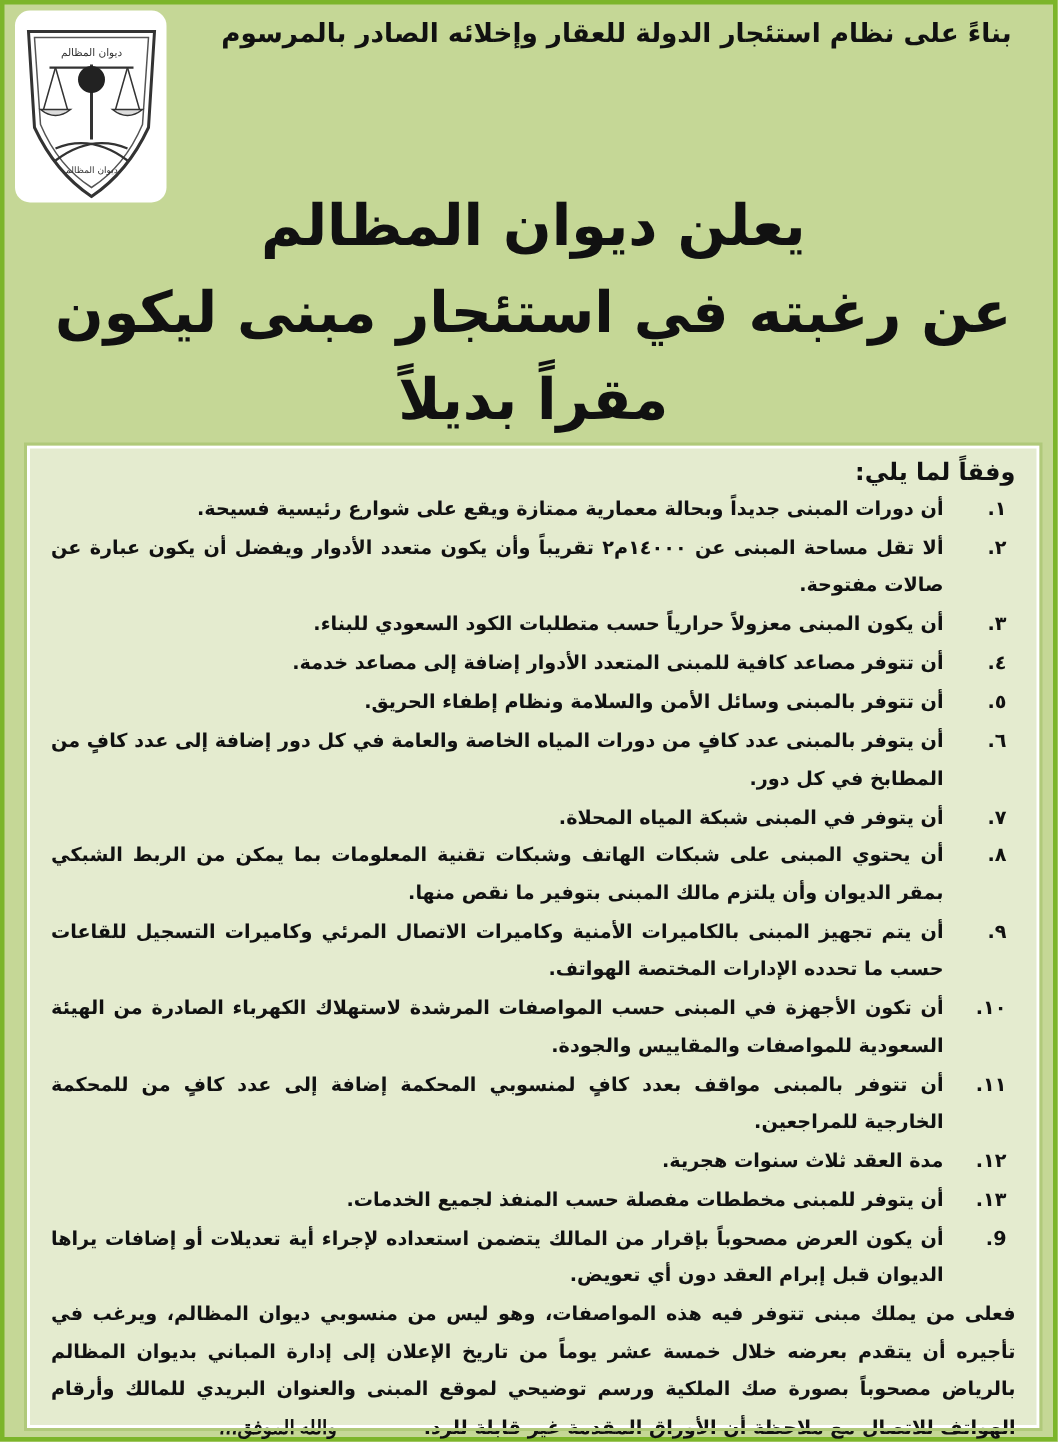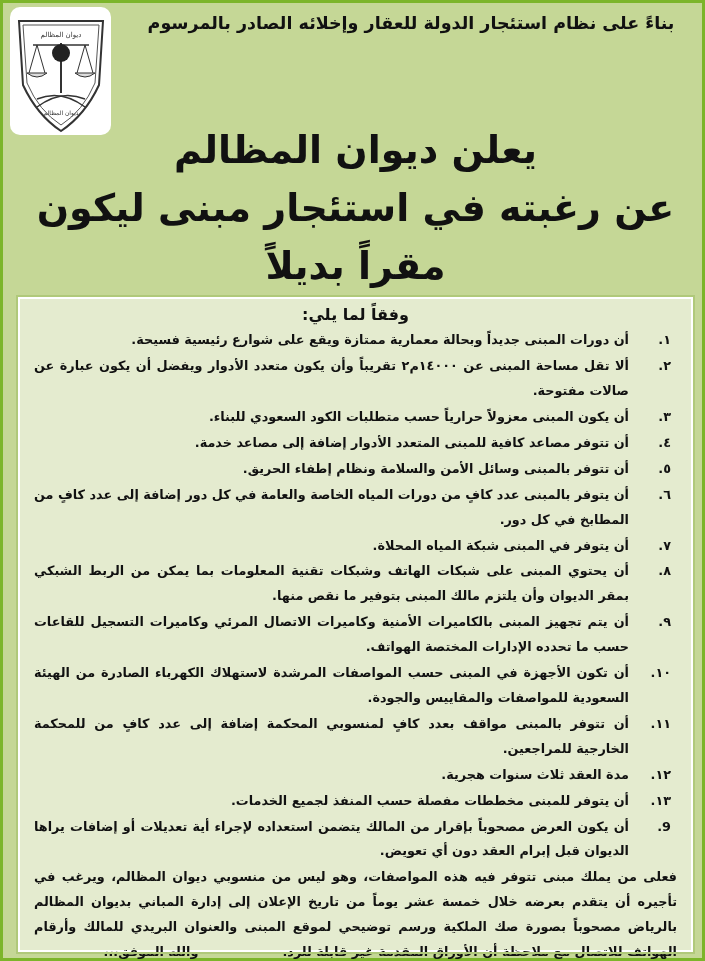--- a/index.html
+++ b/index.html
@@ -41,36 +41,36 @@
       position: absolute; left: 15px; top: 294px;
       width: 675px; height: 655px;
       background: #e4ebcf;
       border: 2px solid #ffffff;
       outline: 2px solid #b0c97a;
       direction: rtl;
       padding: 4px 14px 0 14px;
       font-weight: bold;
     }
     .panel .intro {
-      text-align: center; font-size: 16px; line-height: 24px;
+      font-size: 16px; line-height: 24px;
       margin-bottom: 1px;
     }
     .items { list-style: none; }
     .item {
       display: flex; flex-direction: row;
       font-size: 12.8px; line-height: 24.8px;
       margin-bottom: 1.2px;
     }
     .item .num { width: 48px; flex: 0 0 48px; text-align: right; padding-right: 6px; }
     .item .txt { flex: 1; text-align: justify; }
     .closing {
       font-size: 12.8px; line-height: 24.8px; text-align: justify;
       margin-top: 1px;
     }
-    .closing .sign { margin-right: 84px; }
+    .closing .sign { margin-right: 58px; font-family: Liberation Serif, serif; }
   </style>
 </head>
 <body>
 
 <div class="frame">
 
   <div class="logo">
     <svg width="92" height="120" viewBox="0 0 92 120">
       <path d="M4 6 L88 6 L84 70 Q70 100 46 116 Q22 100 8 70 Z" fill="#fff" stroke="#333" stroke-width="2"></path>
       <path d="M8 10 L84 10 L80 68 Q68 96 46 110 Q24 96 12 68 Z" fill="none" stroke="#555" stroke-width="1"></path>

